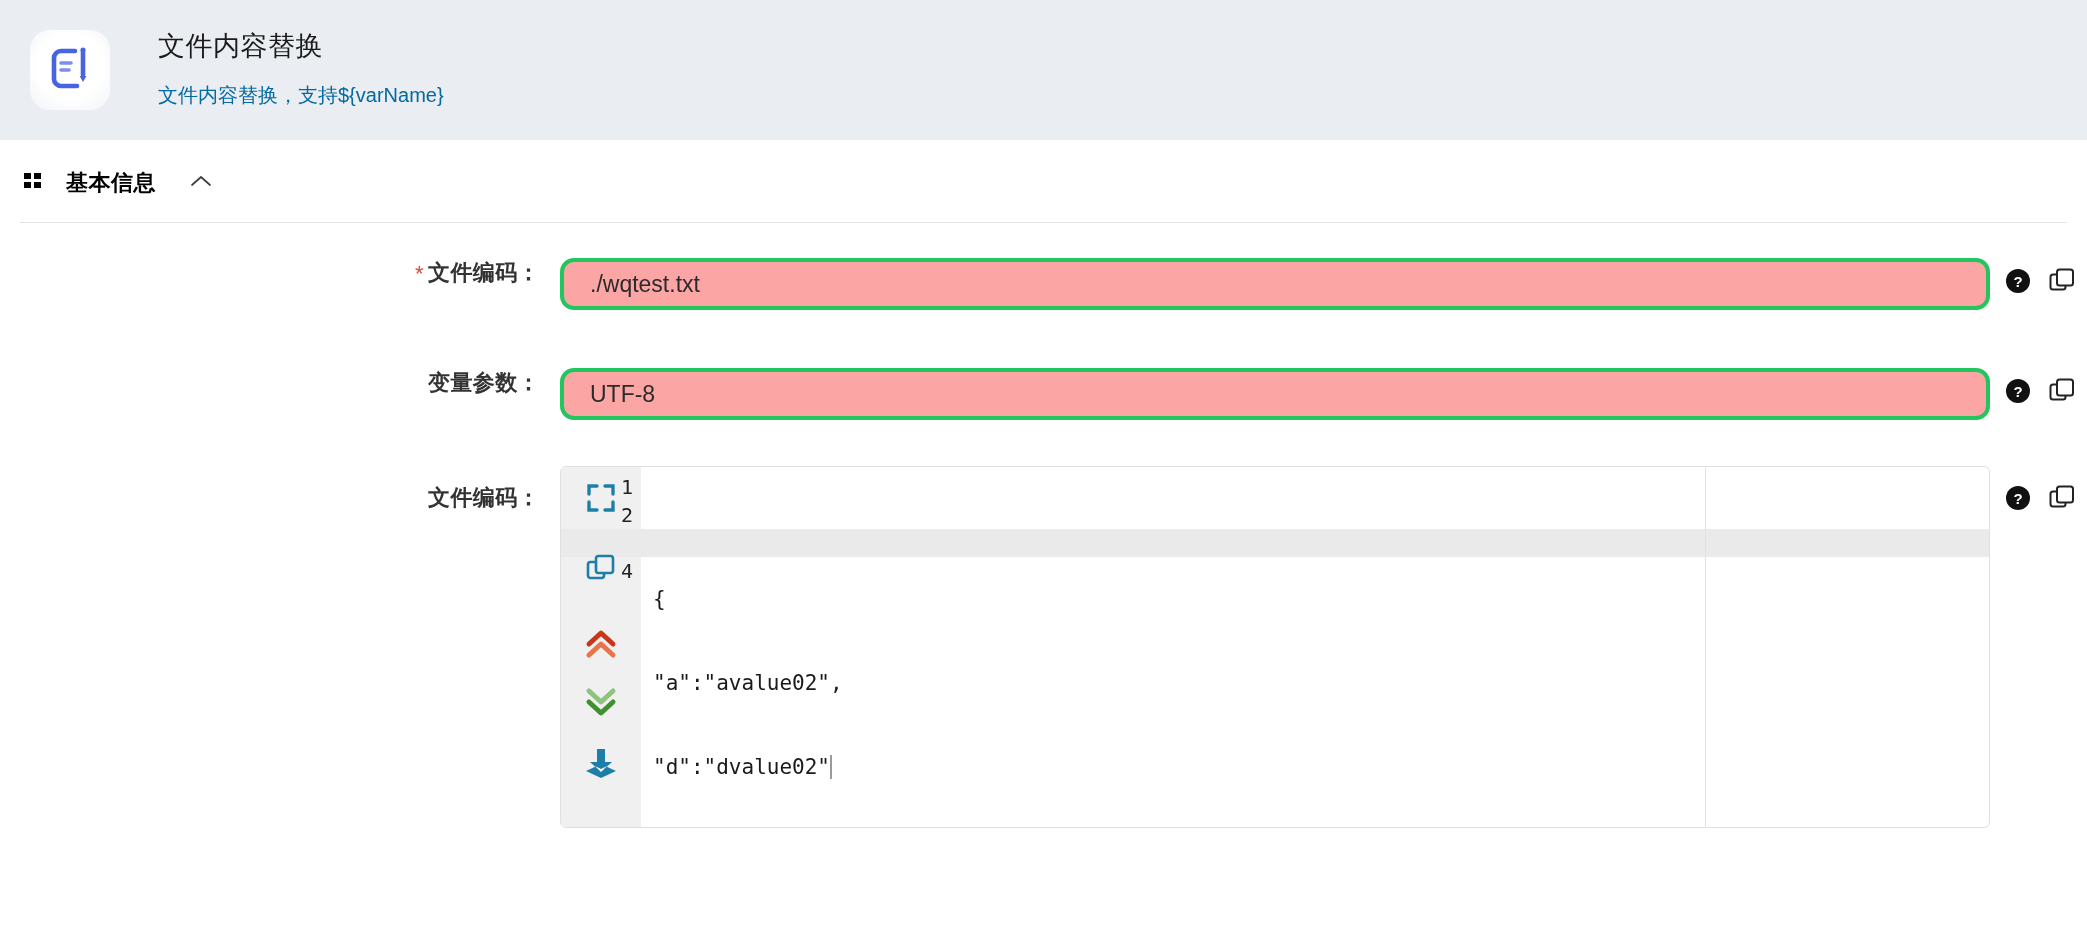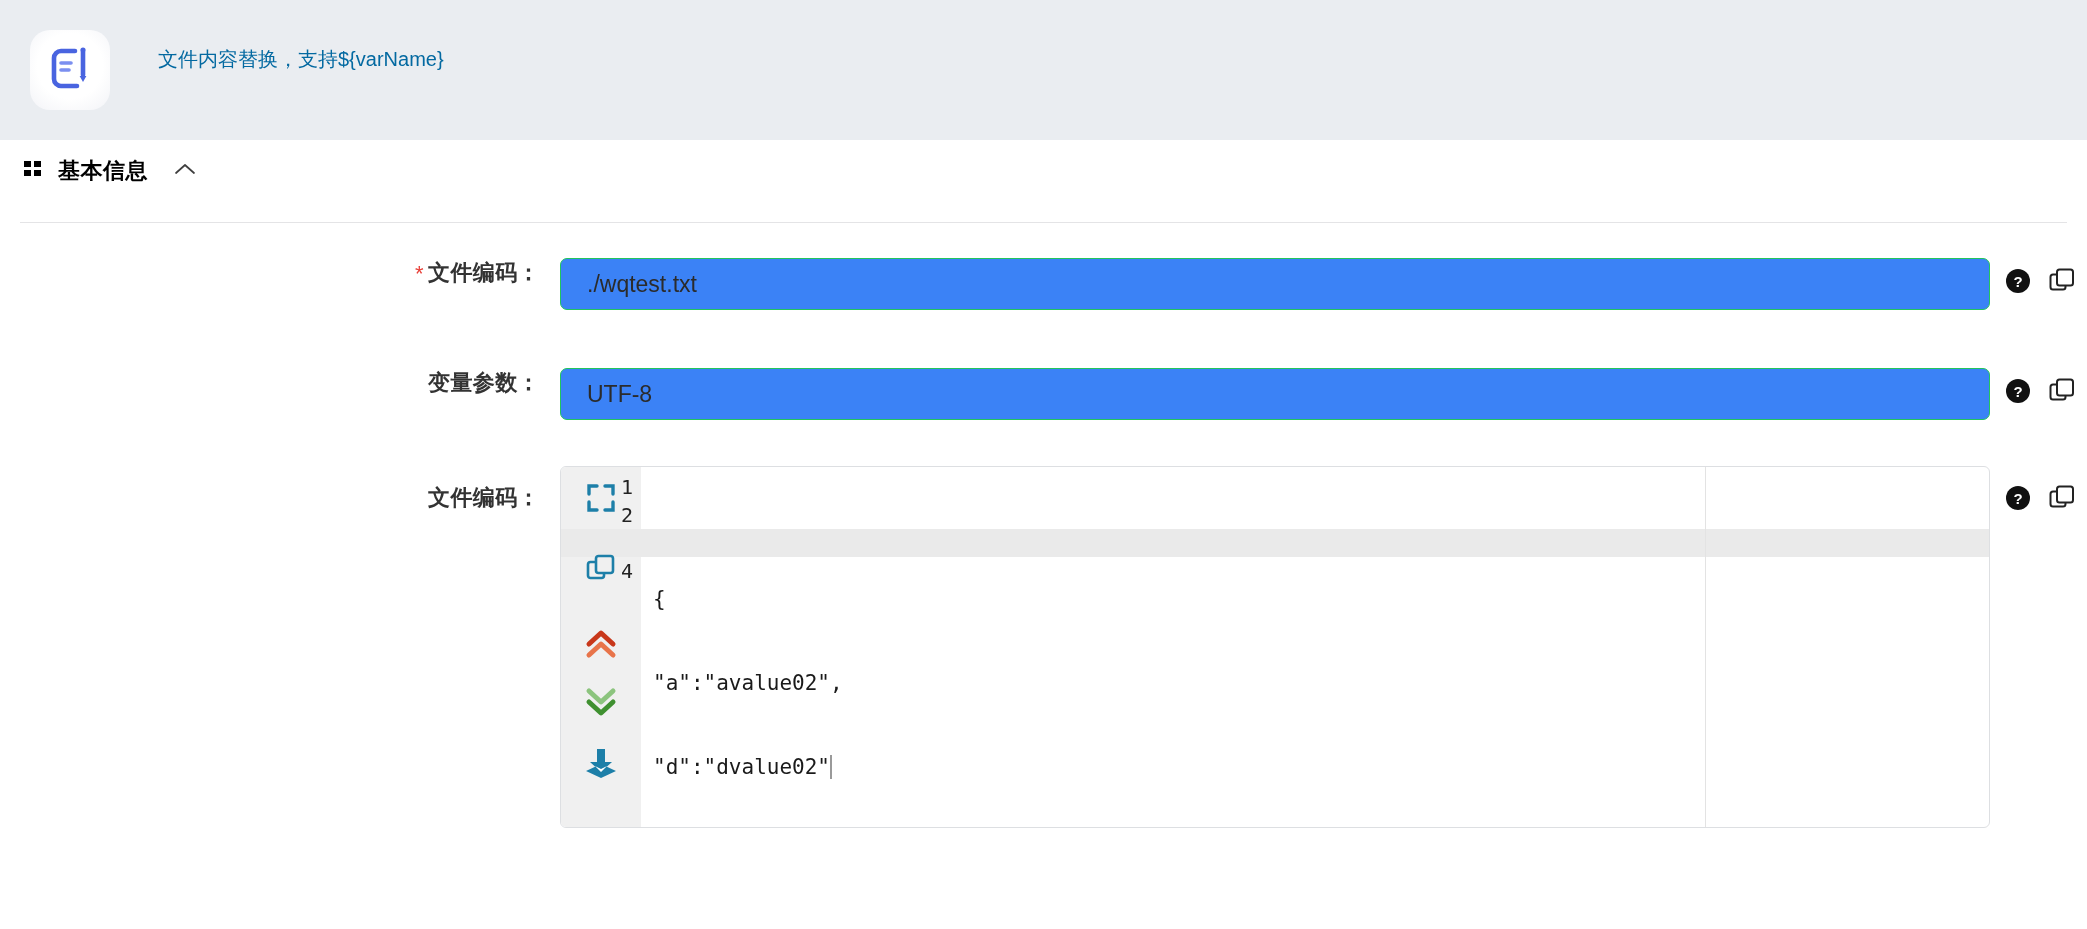--- a/index.html
+++ b/index.html
@@ -30,22 +30,22 @@
     font-size: 27px; font-weight: 400; color: #1b1b1b;
     letter-spacing: 0.5px; line-height: 36px;
   }
   .header-subtitle {
     font-size: 20px; font-weight: 400; color: #0369a1;
     line-height: 30px; margin-top: 16px;
   }
 
   
   .section-head {
-    position: absolute; left: 24px; top: 156px;
-    display: flex; align-items: center; gap: 16px;
+    position: absolute; left: 24px; top: 168px;
+    display: flex; align-items: center; gap: 24px;
   }
   .grid-icon { display: block; }
   .section-title {
     font-size: 22px; font-weight: 700; color: #000000;
     letter-spacing: 0.5px;
   }
   .chevron-up { margin-left: 10px; display: block; }
   .section-divider {
     position: absolute; left: 20px; top: 222px;
     width: 2047px; height: 1px; background: #e4e4e6;
@@ -61,22 +61,22 @@
     line-height: 30px;
   }
   .req-star {
     color: #e8413a; font-weight: 400; font-size: 22px;
     margin-right: 4px; vertical-align: -1px;
   }
 
   .text-input {
     position: absolute; left: 560px;
     width: 1430px; height: 52px;
-    border: 1px solid #22c55e; border-radius: 7px;
-    background: #3b82f6;
+    border: 4px solid #22c55e; border-radius: 14px;
+    background: #fca5a5;
     font-family: "Liberation Sans", "DejaVu Sans", sans-serif;
     font-size: 23px; color: #2b2b2b;
     padding: 0 0 0 26px;
     outline: none;
   }
 
   .row-icons {
     position: absolute; left: 2005px;
     display: flex; align-items: center; gap: 18px;
   }
@@ -151,20 +151,21 @@
         <path d="M30 8 H16 a7 7 0 0 0 -7 7 V36 a7 7 0 0 0 7 7 H32" fill="none" stroke="#4964e0" stroke-width="4.6" stroke-linecap="round"></path>
         <path d="M16 20 H26" stroke="#7b8ff0" stroke-width="3.6" stroke-linecap="round"></path>
         <path d="M16 27 H24" stroke="#7b8ff0" stroke-width="3.6" stroke-linecap="round"></path>
         <path d="M38 9 v23" stroke="#4964e0" stroke-width="4.6" stroke-linecap="round"></path>
         <circle cx="38" cy="7" r="2.6" fill="#4964e0"></circle>
         <path d="M34.6 33 L38 39 L41.4 33 Z" fill="#4964e0"></path>
       </svg>
     </span>
   </div>
   <div class="header-texts">
+    <div class="header-title">文件内容替换</div>
     <div class="header-subtitle">文件内容替换，支持${varName}</div>
   </div>
 </div>
 
 <div class="section-head">
   <span class="grid-icon">
     <svg width="18" height="18" viewBox="0 0 18 18">
       <rect x="0" y="1" width="7" height="6" fill="#000"></rect>
       <rect x="10" y="1" width="7" height="6" fill="#000"></rect>
       <rect x="0" y="10" width="7" height="6" fill="#000"></rect>

